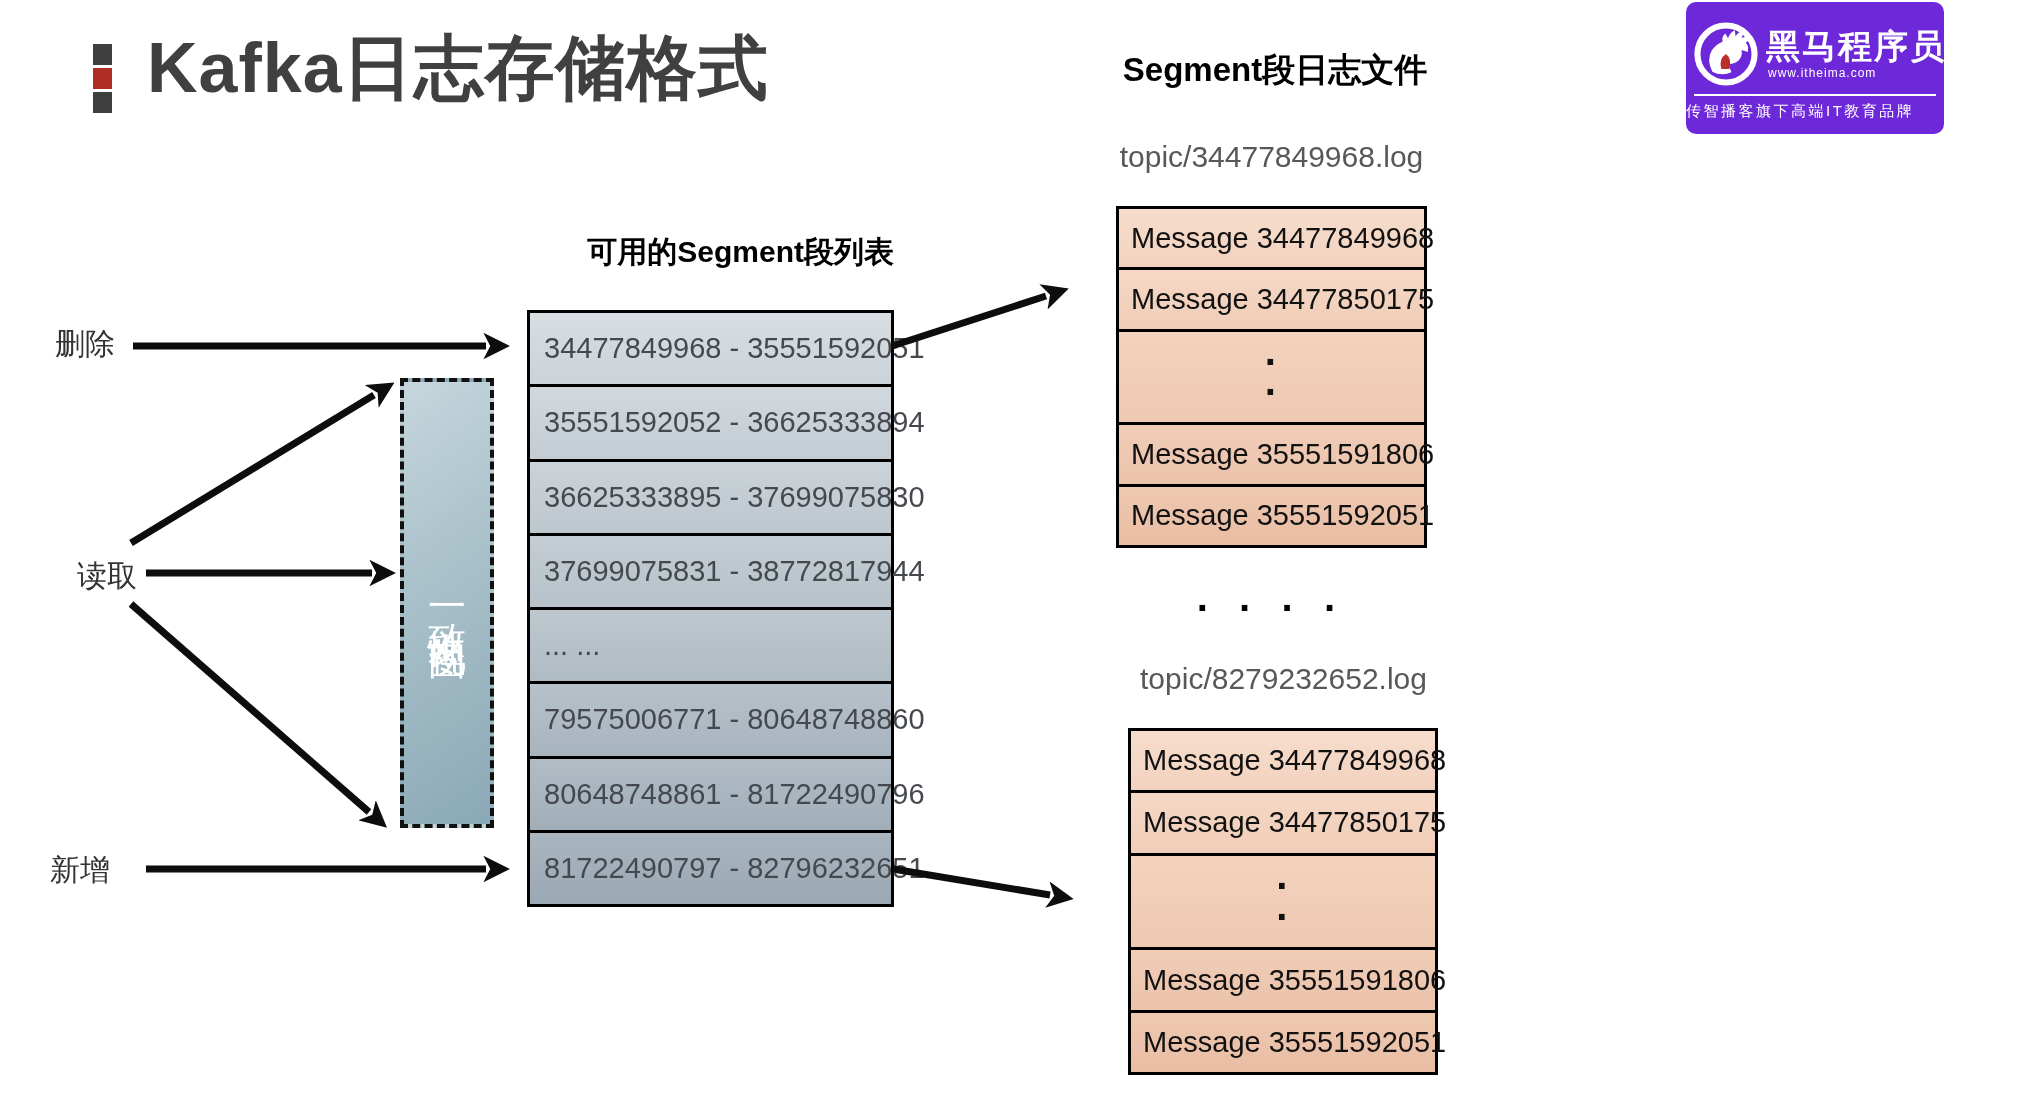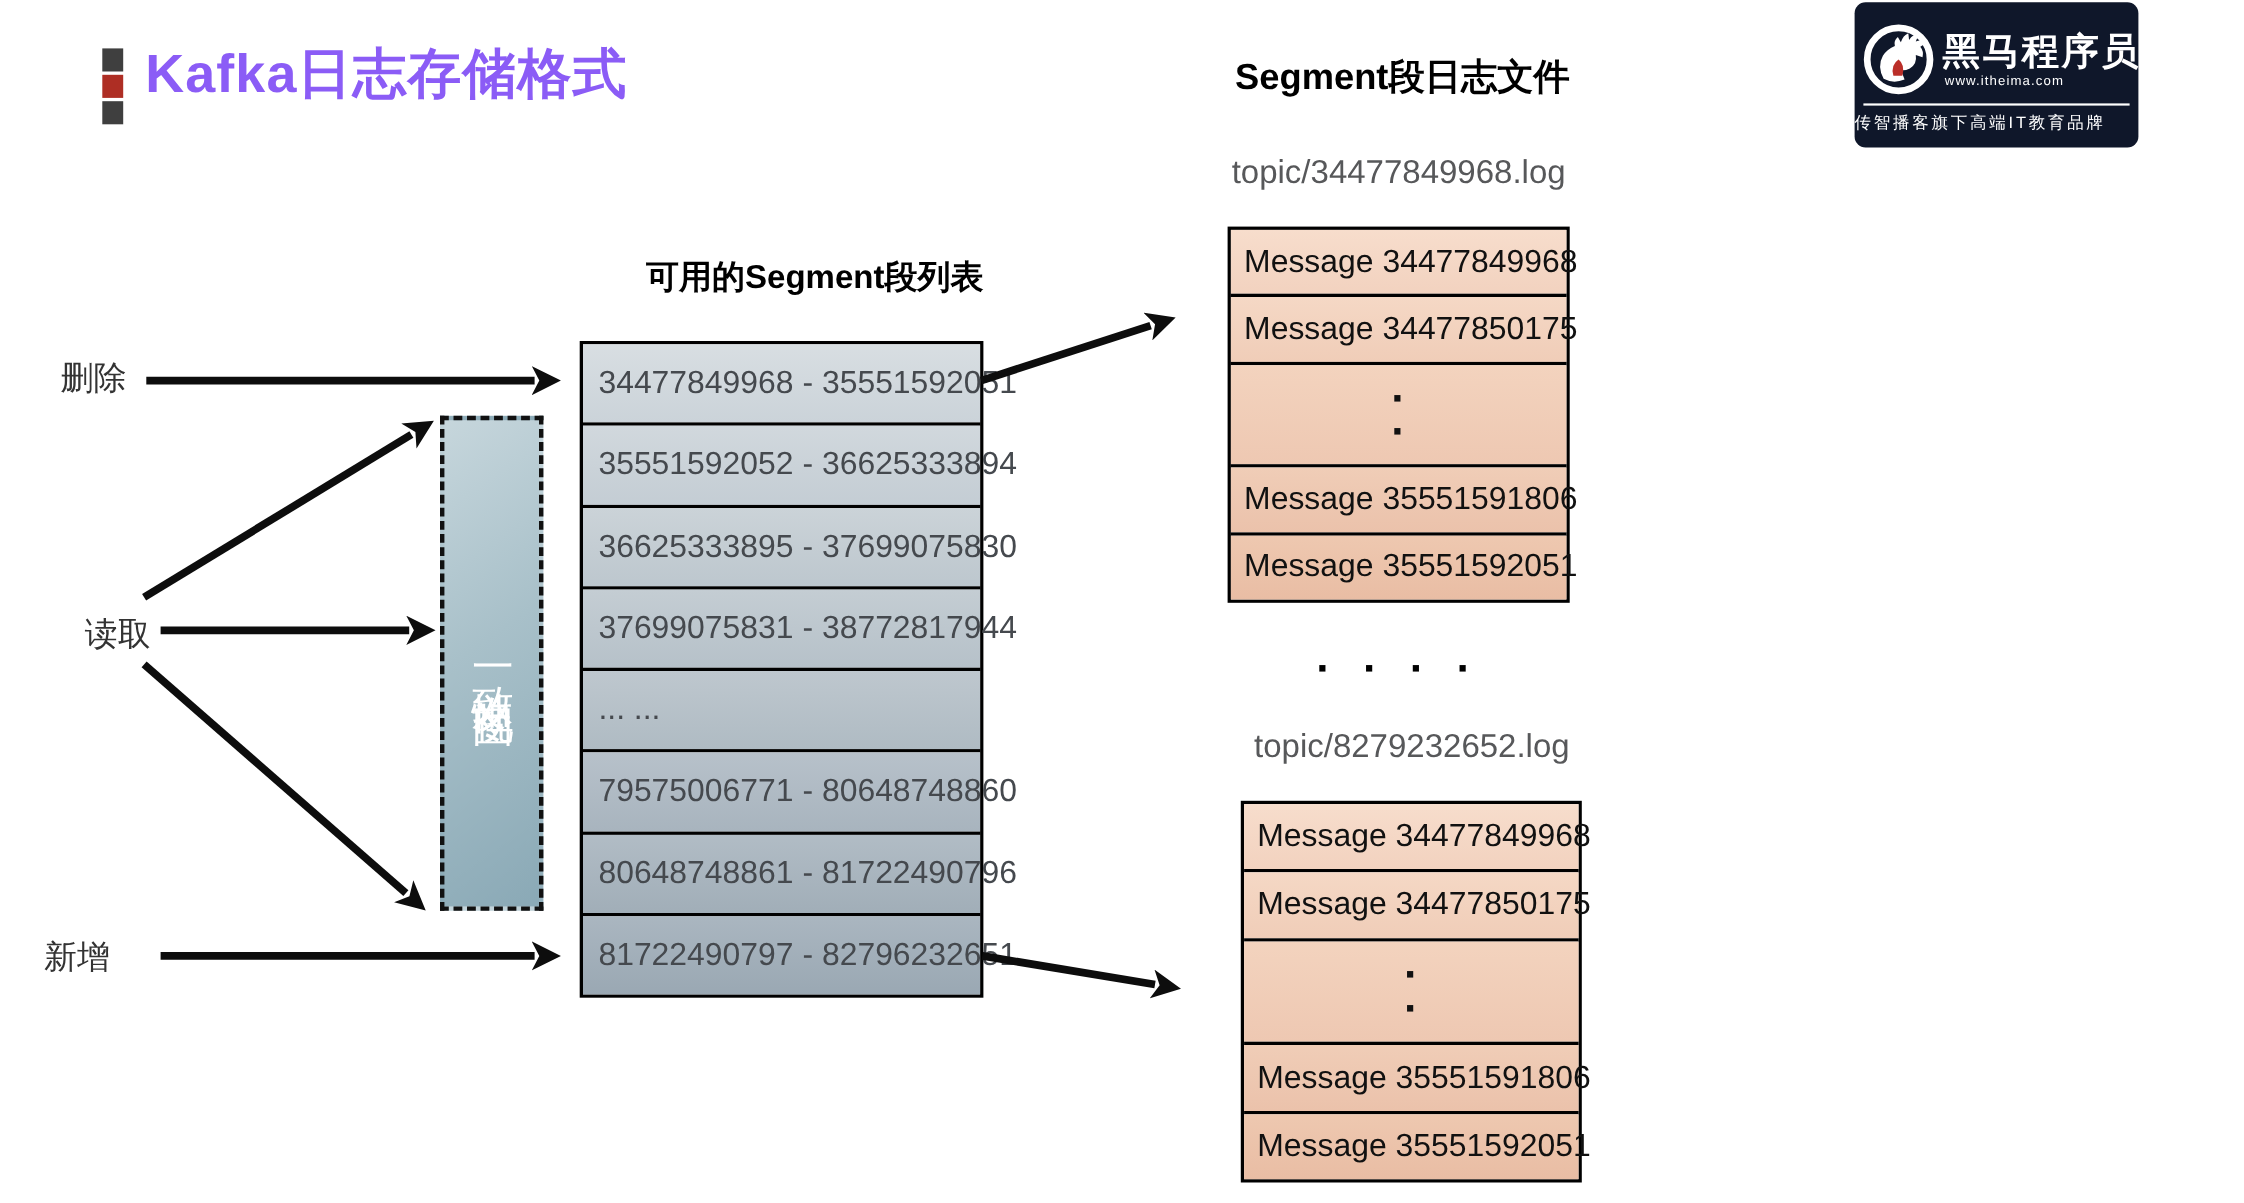--- a/index.html
+++ b/index.html
@@ -7,38 +7,38 @@
     position:relative;width:2040px;height:1094px;background:#ffffff;
     font-family:"Liberation Sans","DejaVu Sans",sans-serif;overflow:hidden;
   }
   
   .title-block{position:absolute;left:93px;top:18px;display:flex;align-items:flex-start;}
   .squares{display:flex;flex-direction:column;gap:3px;margin-top:26px;}
   .sq{width:19px;height:21px;display:block;}
   .sq.dark{background:#3f3f3f;}
   .sq.red{background:#ae2e24;}
   .page-title{
-    margin:0 0 0 20px;font-size:49px;font-weight:700;color:#8b5cf6;
+    margin:0 0 0 35px;font-size:70px;font-weight:700;color:#404040;
     letter-spacing:1px;line-height:100px;white-space:nowrap;
   }
   
   .logo{
     position:absolute;left:1686px;top:2px;width:258px;height:132px;
-    background:#0f172a;border-radius:10px;color:#fff;
+    background:#6d28d9;border-radius:10px;color:#fff;
   }
   .logo-horse{position:absolute;left:6px;top:18px;width:68px;height:68px;}
   .logo-brand{position:absolute;left:80px;top:22px;font-size:34px;font-weight:700;letter-spacing:2px;white-space:nowrap;}
   .logo-url{position:absolute;left:82px;top:64px;font-size:12px;letter-spacing:1px;white-space:nowrap;}
   .logo-divider{position:absolute;left:8px;right:8px;top:92px;height:2px;background:#fff;}
   .logo-tagline{position:absolute;left:0;right:0;top:100px;font-size:15px;letter-spacing:2.5px;white-space:nowrap;}
   
   .flow-label{position:absolute;font-size:30px;color:#333;white-space:nowrap;}
   .lbl-delete{left:55px;top:324px;}
   .lbl-read{left:55px;top:556px;margin-left:22px;}
-  .lbl-add{left:40px;top:850px;}
+  .lbl-add{left:50px;top:850px;}
   
   .consistency-box{
     position:absolute;left:400px;top:378px;width:94px;height:450px;
     background:linear-gradient(145deg,#c6d6dc 0%,#a8c0c9 45%,#8aa9b6 100%);
     border:4px dashed #111;box-sizing:border-box;
     display:flex;align-items:center;justify-content:center;
   }
   .consistency-text{
     writing-mode:vertical-rl;text-orientation:upright;
     color:#fff;font-size:38px;letter-spacing:7px;line-height:1;

